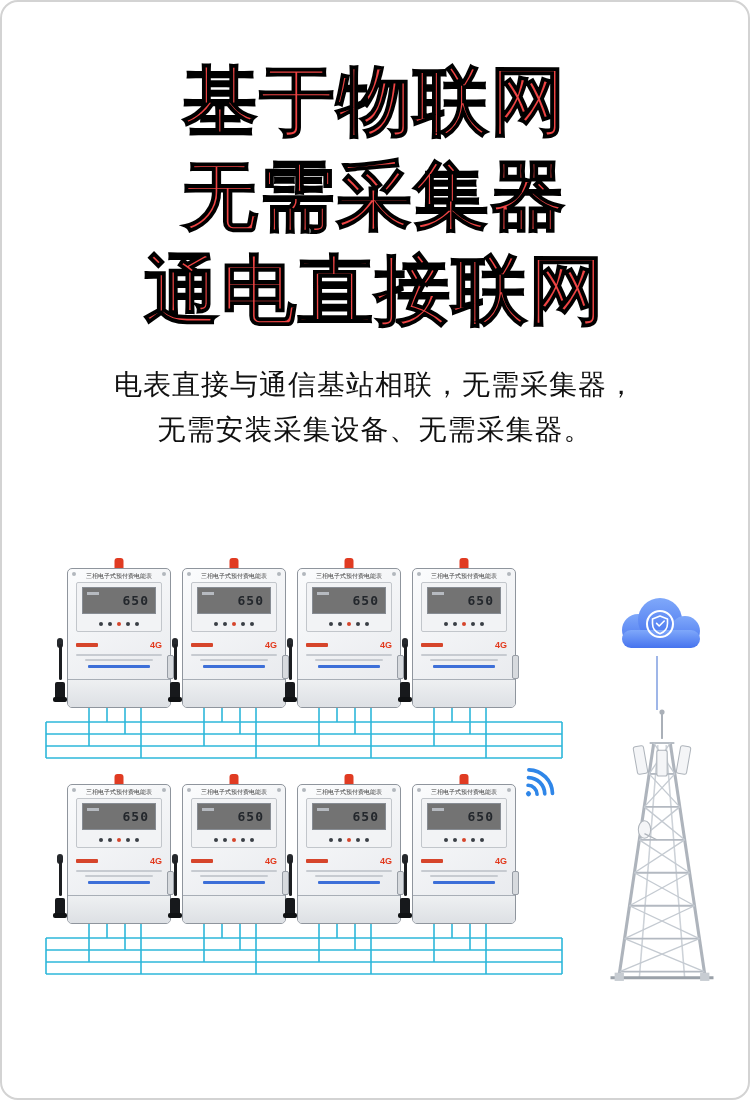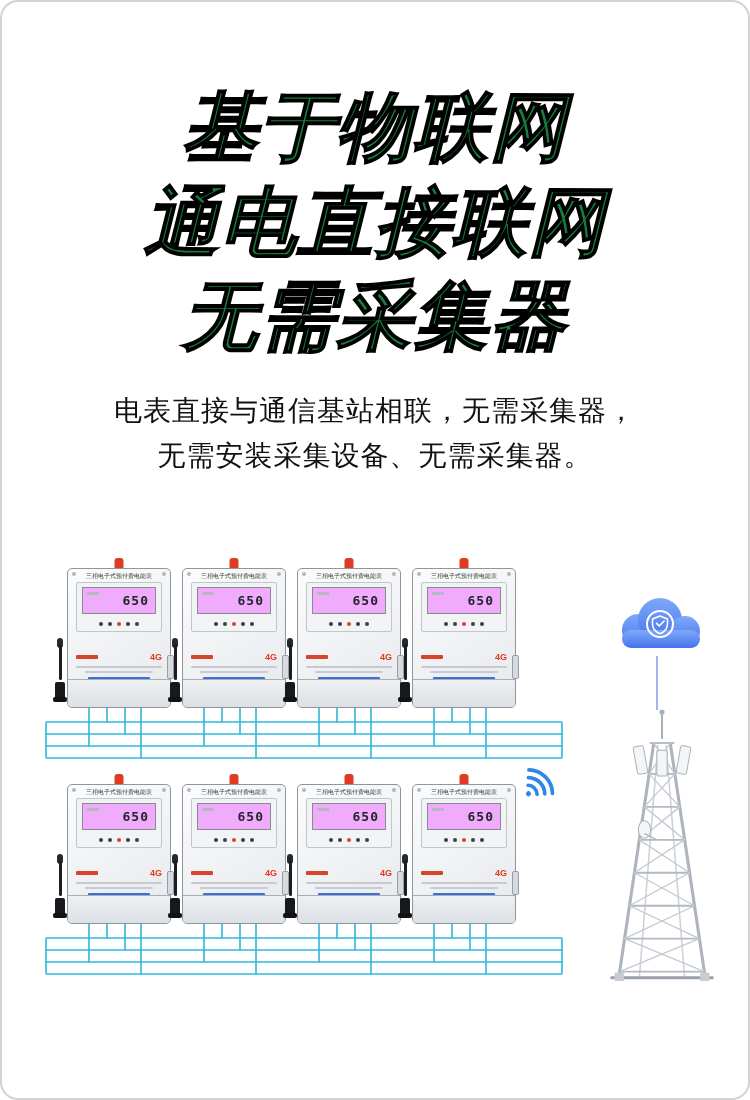--- a/index.html
+++ b/index.html
@@ -9,23 +9,23 @@
     font-family:"Liberation Sans","DejaVu Sans",sans-serif;
     color:#000;
   }
   .page {
     position:relative; width:750px; height:1100px;
     background:#fff; border:2px solid #d3d3d3; border-radius:18px;
     overflow:hidden;
   }
   
   .headline {
-    padding-top:78px; text-align:center;
+    padding-top:52px; text-align:center;
     font-size:75px; line-height:1.26; font-weight:900;
-    letter-spacing:2px; color:#15803d;font-style:italic;
+    letter-spacing:2px; color:#ef4444;
     -webkit-text-stroke:1.5px #000;
   }
   .subtitle {
     margin-top:24px; text-align:center;
     font-size:28px; line-height:1.64; font-weight:500; color:#111;
     letter-spacing:1px;
   }
   
   .diagram { position:absolute; left:0; top:540px; width:750px; height:560px; }
   .meter-row { position:absolute; left:64px; display:flex; gap:9px; }
@@ -51,34 +51,34 @@
   .m-title {
     position:absolute; top:3px; left:6px; right:6px; text-align:center;
     font-size:6px; color:#444; white-space:nowrap; overflow:hidden;
   }
   .m-panel {
     position:absolute; top:13px; left:8px; right:8px; height:50px;
     background:#f2f3f5; border:1px solid #c2c6cb; border-radius:2px;
   }
   .m-lcd {
     position:absolute; top:4px; left:5px; right:5px; height:27px;
-    background:#f0abfc; border:1px solid #878c93;
+    background:#737373; border:1px solid #878c93;
     display:flex; align-items:center; justify-content:flex-end; padding:0 6px;
   }
   .m-lcd:before {
     content:""; position:absolute; left:4px; top:4px; width:12px; height:2.5px; background:#b6bac0;
   }
   .m-val {
     font-family:"DejaVu Sans Mono",monospace; font-size:13px; font-weight:bold;
     color:#23272c; letter-spacing:1px;
   }
   .m-btns { position:absolute; bottom:5px; left:0; right:0; display:flex; justify-content:center; gap:5px; }
   .m-btns i { width:4px; height:4px; border-radius:50%; background:#3a3f45; }
   .m-btns i.red { background:#d6452b; }
-  .m-mid { position:absolute; top:82px; left:8px; right:8px; height:44px; }
+  .m-mid { position:absolute; top:70px; left:8px; right:8px; height:44px; }
   .m-brandrow { display:flex; justify-content:space-between; align-items:center; height:12px; }
   .m-brand { display:block; width:22px; height:4px; background:#d6452b; border-radius:1px; }
   .m-4g { font-size:9px; font-weight:bold; color:#e23a1e; line-height:10px; }
   .m-bar { height:2px; background:#c7cbd1; margin:3px 0; border-radius:1px; }
   .m-bar.short { width:80%; margin:3px auto; }
   .m-bar.blue { background:#3d6fd8; width:72%; height:3px; margin:4px auto 0; }
   .m-cover {
     position:absolute; left:0; right:0; bottom:0; height:28px;
     background:linear-gradient(#eef0f2,#dde0e4);
     border-top:1px solid #a8aeb6; border-radius:0 0 4px 4px;
@@ -130,22 +130,22 @@
           <line x1="484" y1="0" x2="484" y2="50"></line>
       </g>
     </symbol>
   </defs>
 </svg>
 
 <div class="page">
 
   <div class="headline">
     <div>基于物联网</div>
+    <div>无需采集器</div>
     <div>通电直接联网</div>
-    <div>无需采集器</div>
   </div>
 
   <div class="subtitle">
     <div>电表直接与通信基站相联，无需采集器，</div>
     <div>无需安装采集设备、无需采集器。</div>
   </div>
 
   <div class="diagram">
 
     <div class="meter-row row1">

